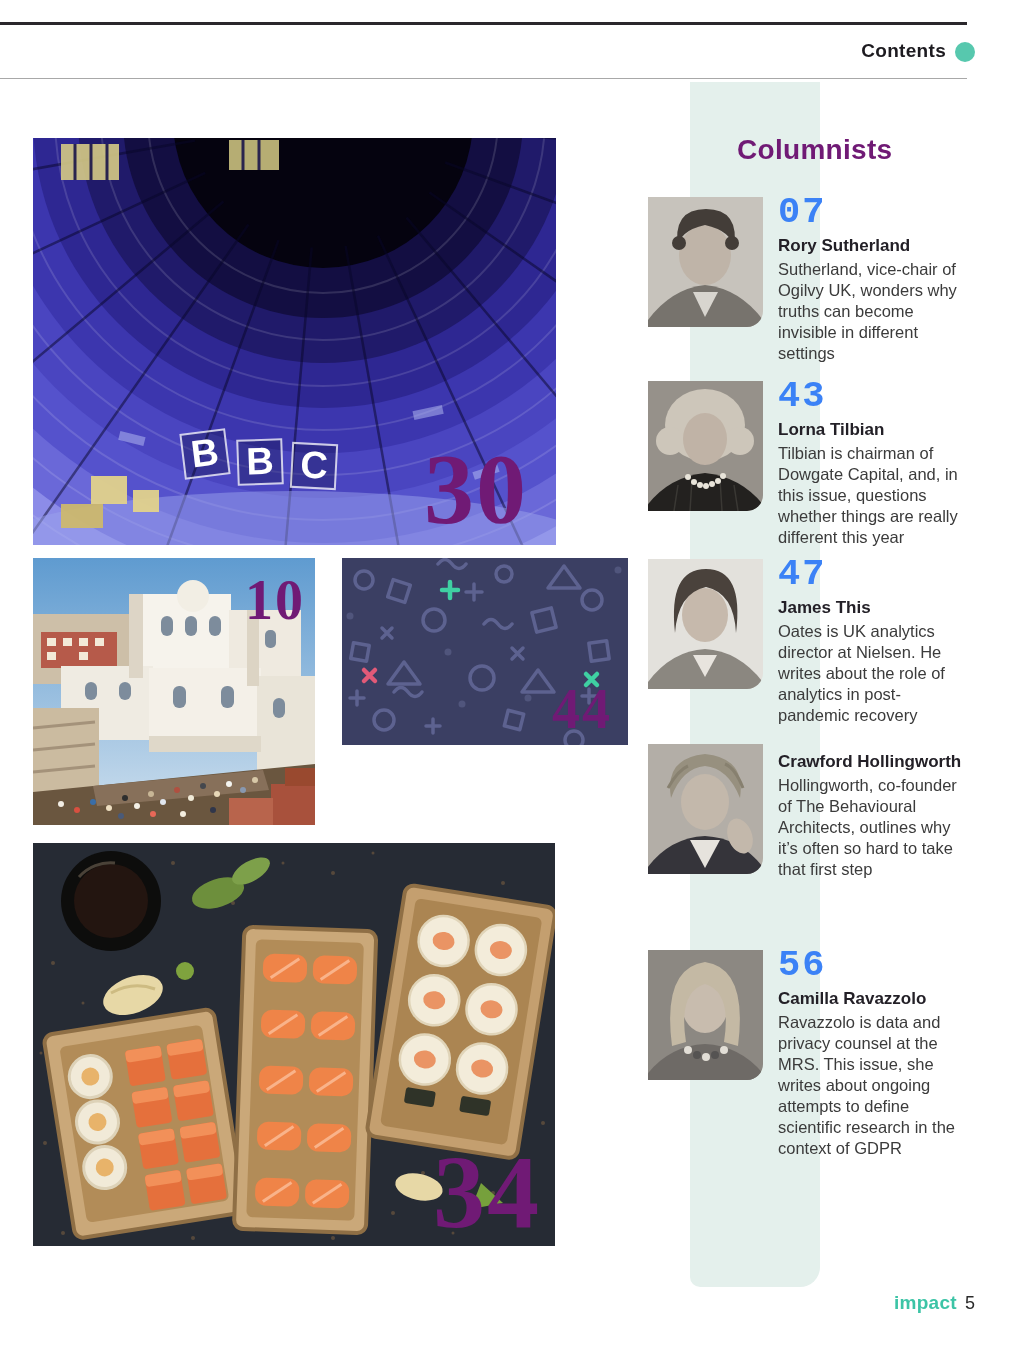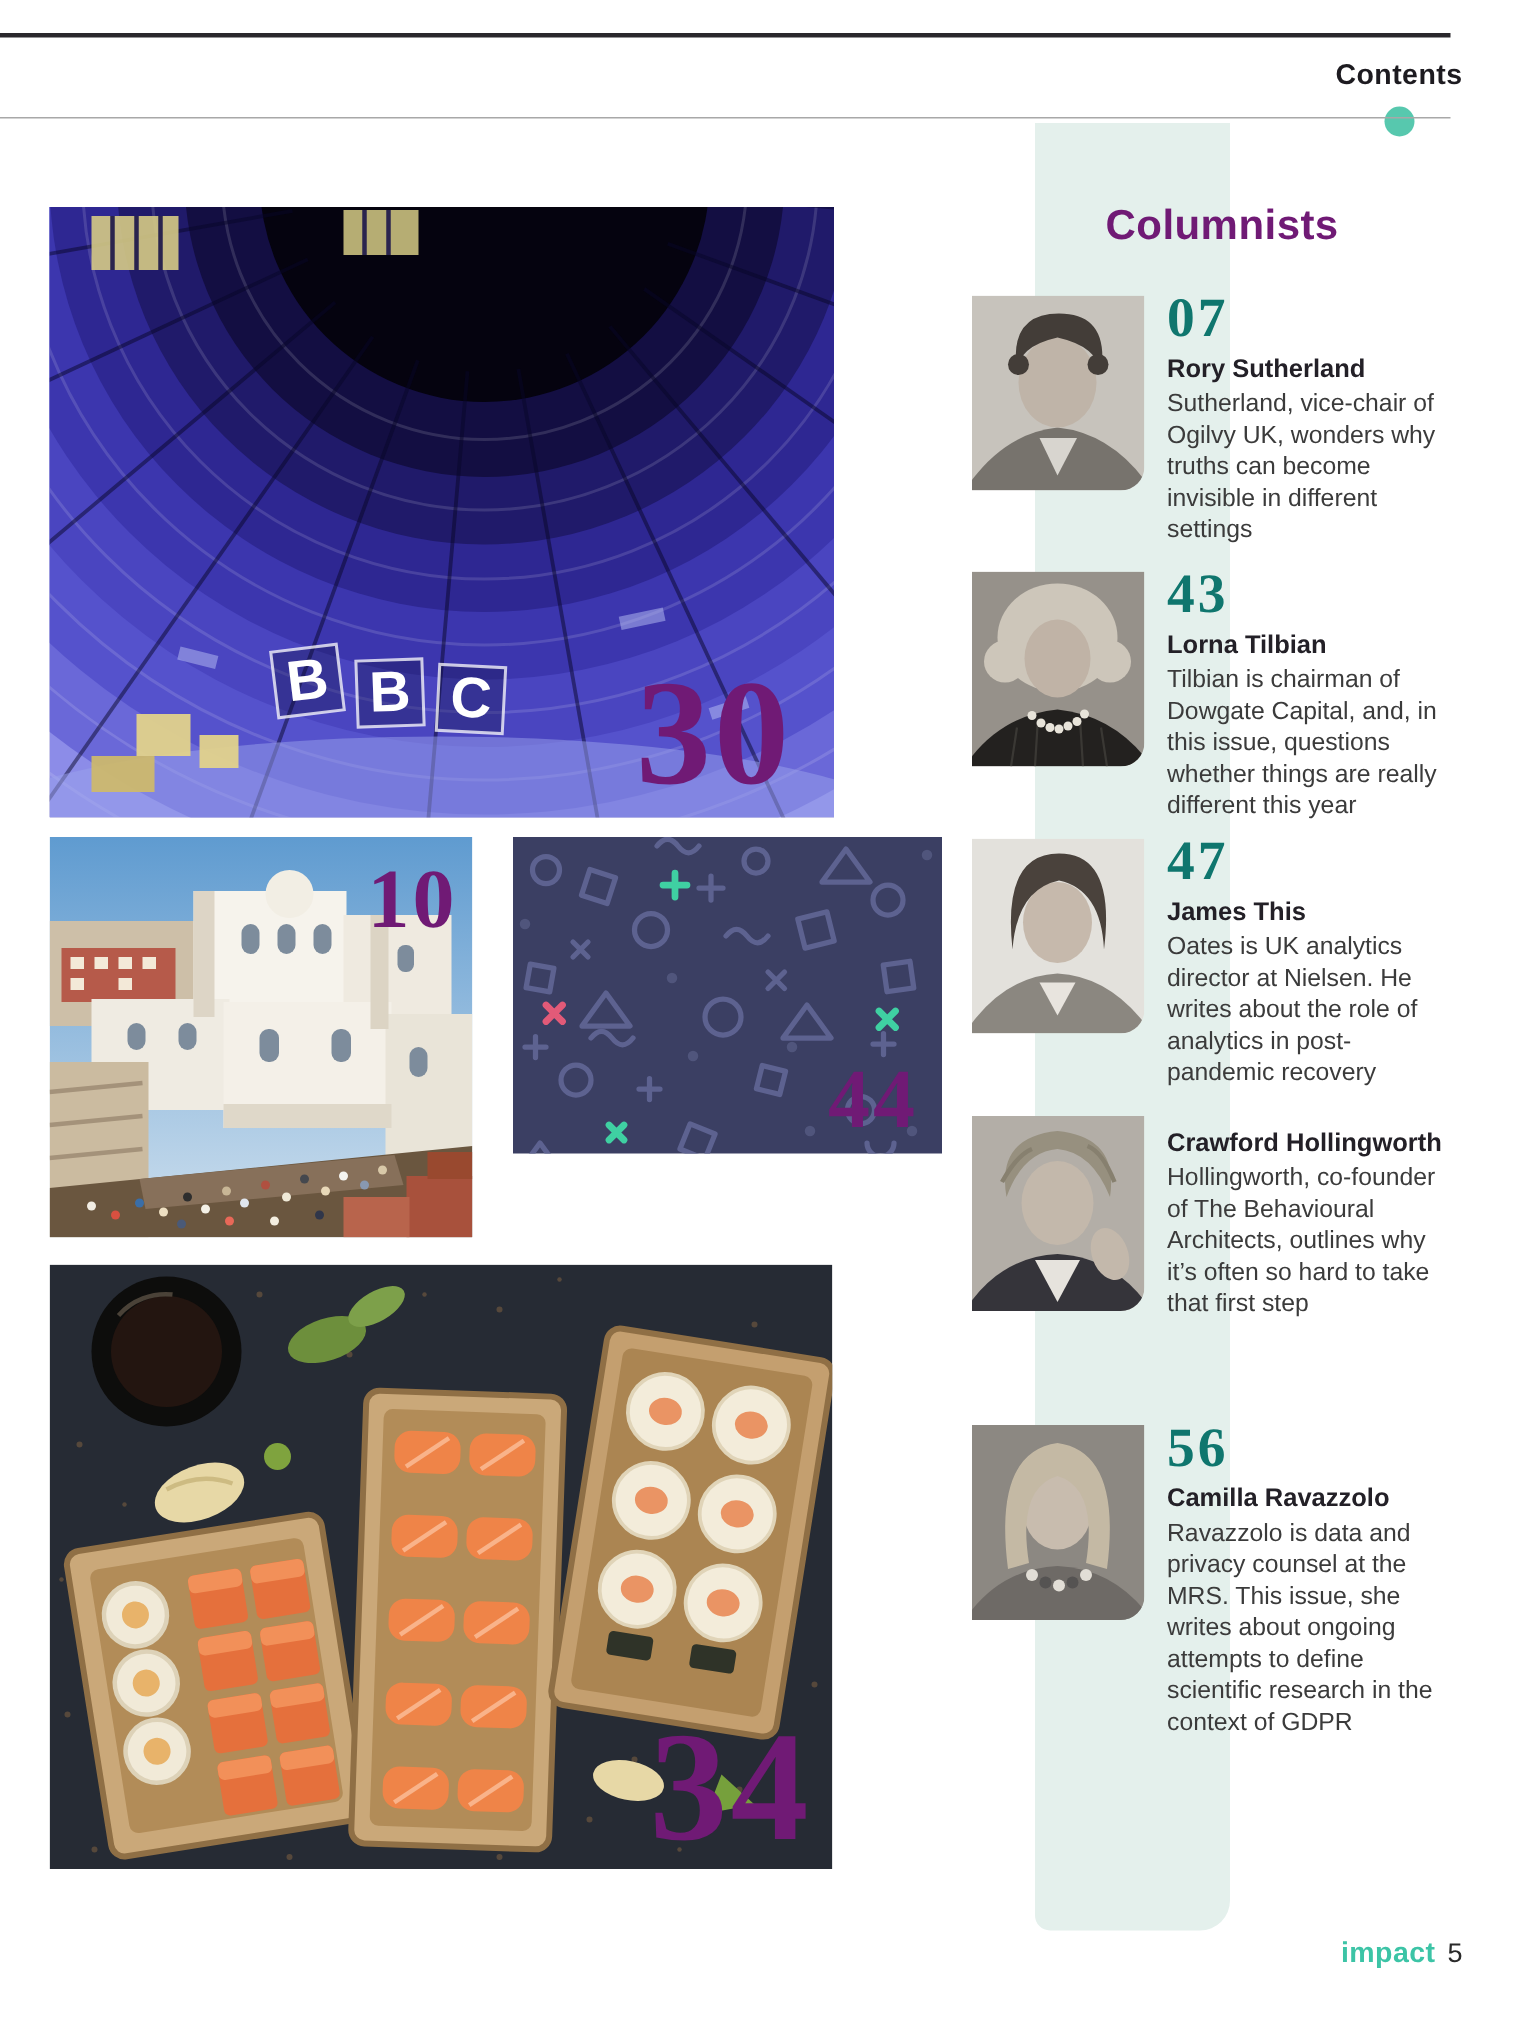--- a/index.html
+++ b/index.html
@@ -3,51 +3,51 @@
 <meta charset="utf-8">
 <style>
   html,body { margin:0; padding:0; background:#ffffff; }
   .page {
     position:relative; width:1024px; height:1351px; background:#fff;
     font-family:"Liberation Sans", sans-serif; overflow:hidden;
   }
   
   .top-rule   { position:absolute; left:0; top:22px;  width:967px; height:3px; background:#2a282c; }
   .thin-rule  { position:absolute; left:0; top:78px;  width:967px; height:1px; background:#a8a8a8; }
-  .header     { position:absolute; top:40px; right:49px; display:flex; align-items:center; gap:9px;flex-direction:column; }
+  .header     { position:absolute; top:40px; right:49px; display:flex; align-items:flex-end; gap:9px; }
   .contents-label { font-size:19px; font-weight:bold; color:#1d1b20; letter-spacing:.3px; }
   .teal-dot   { width:20px; height:20px; border-radius:50%; background:#57c8ae; }
 
   
   .mint-band  { position:absolute; left:690px; top:82px; width:130px; height:1205px;
                 background:#e4f0ec; border-radius:0 0 20px 10px; }
 
   
   .feature { position:absolute; overflow:hidden; }
   .feature svg { display:block; }
   .feature-num { position:absolute; color:#701a75; font-family:Liberation Serif, serif;
                  font-weight:bold; line-height:1; letter-spacing:2px; }
   #f-bbc       { left:33px;  top:138px; width:523px; height:407px; }
   #f-santorini { left:33px;  top:558px; width:282px; height:267px; }
-  #f-pattern   { left:342px; top:558px; width:286px; height:211px; }
+  #f-pattern   { left:342px; top:558px; width:286px; height:187px; }
   #f-sushi     { left:33px;  top:843px; width:522px; height:403px; }
   #num-bbc       { right:28px; bottom:6px;  font-size:100px; }
   #num-santorini { right:10px; top:14px;    font-size:56px;  }
   #num-pattern   { right:16px; bottom:8px;  font-size:56px;  }
   #num-sushi     { right:14px; bottom:2px;  font-size:104px; }
 
   
   .col-heading { position:absolute; left:737px; top:134px; font-size:28px; font-weight:bold;
                  color:#701a75; letter-spacing:.3px; }
   .entry { position:absolute; left:648px; width:330px; display:flex; gap:15px; }
   .photo { width:115px; height:130px; border-radius:0 0 16px 0; overflow:hidden; flex:none; }
   .photo svg { display:block; }
   .einfo { width:192px; }
-  .enum  { font-family:Liberation Serif, serif; font-weight:bold; font-size:37px;
-           line-height:.85; color:#0f766e; letter-spacing:2px; }
+  .enum  { font-family:Liberation Mono, monospace; font-weight:bold; font-size:37px;
+           line-height:.85; color:#3b82f6; letter-spacing:2px; }
   .ename { font-size:17px; font-weight:bold; color:#232027; margin-top:8px; }
   .edesc { font-size:16.5px; color:#3b3b3b; line-height:1.27; margin-top:3px; }
 
   
   .footer { position:absolute; right:49px; top:1292px; display:flex; align-items:baseline; gap:8px; }
   .brand  { color:#3cc4a6; font-weight:bold; font-size:19px; letter-spacing:.3px; }
   .pageno { color:#2a2a2a; font-size:18px; }
 </style>
 </head>
 <body>

